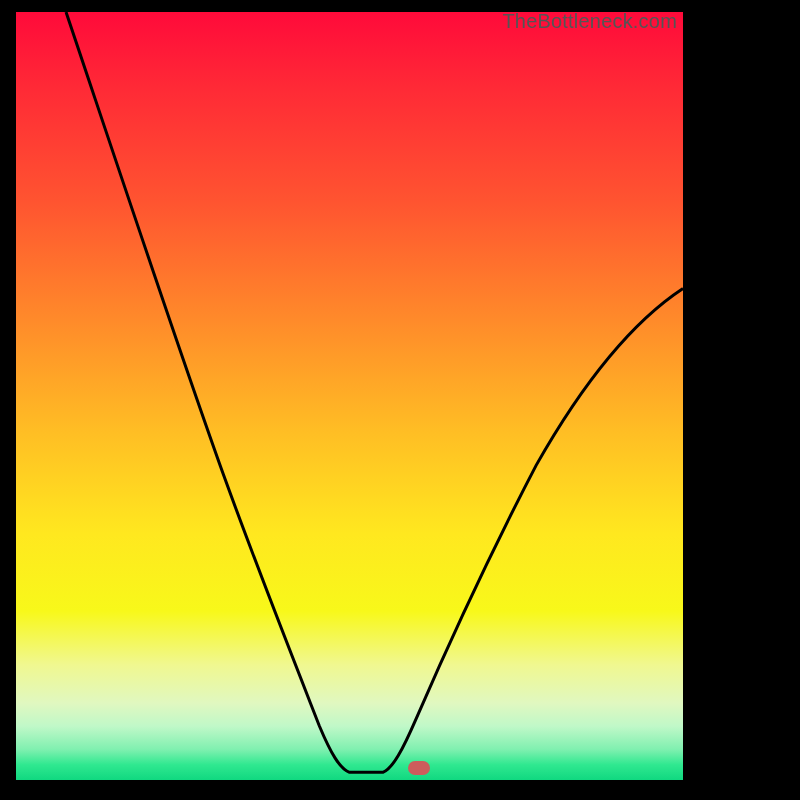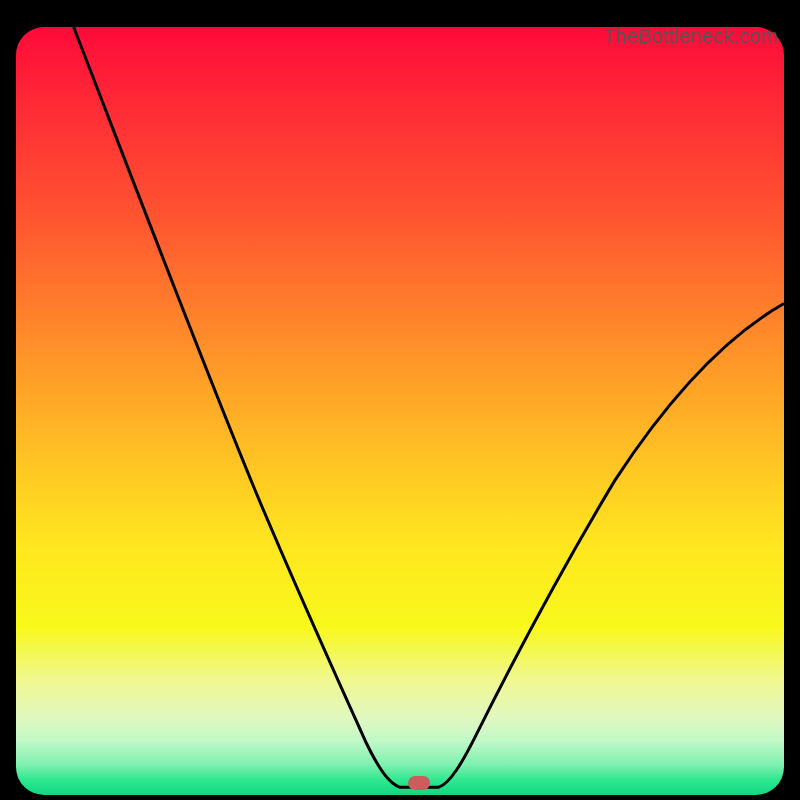--- a/index.html
+++ b/index.html
@@ -13,41 +13,40 @@
   }
   .frame {
     position: relative;
     width: 800px;
     height: 800px;
     background: #000;
   }
   .plot {
     position: absolute;
     left: 16px;
-    top: 27px;
-    width: 768px;
+    top: 12px;
+    width: 667px;
     height: 768px;
     
     background: linear-gradient(
       to bottom,
       #ff0a3a 0%,
       #ff2a36 10%,
       #ff5530 25%,
       #ff8a2a 40%,
       #ffbf24 55%,
       #ffe81f 68%,
       #f8f81a 78%,
       #f0f890 85%,
       #e0f8c0 90%,
       #c0f8c8 93%,
       #80f0b0 96%,
       #30e890 98%,
       #10d880 100%
     );
-    border-radius: 28px;
   }
   .watermark {
     position: absolute;
     top: -2px;
     right: 6px;
     font-size: 20px;
     font-weight: 500;
     color: #555;
     letter-spacing: 0.2px;
     user-select: none;

